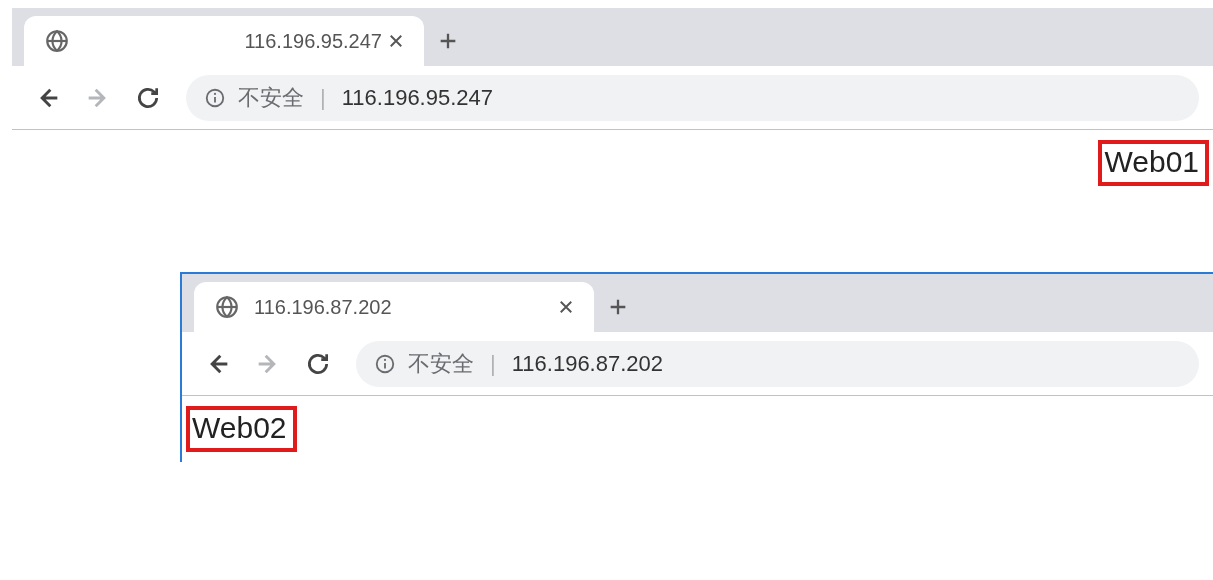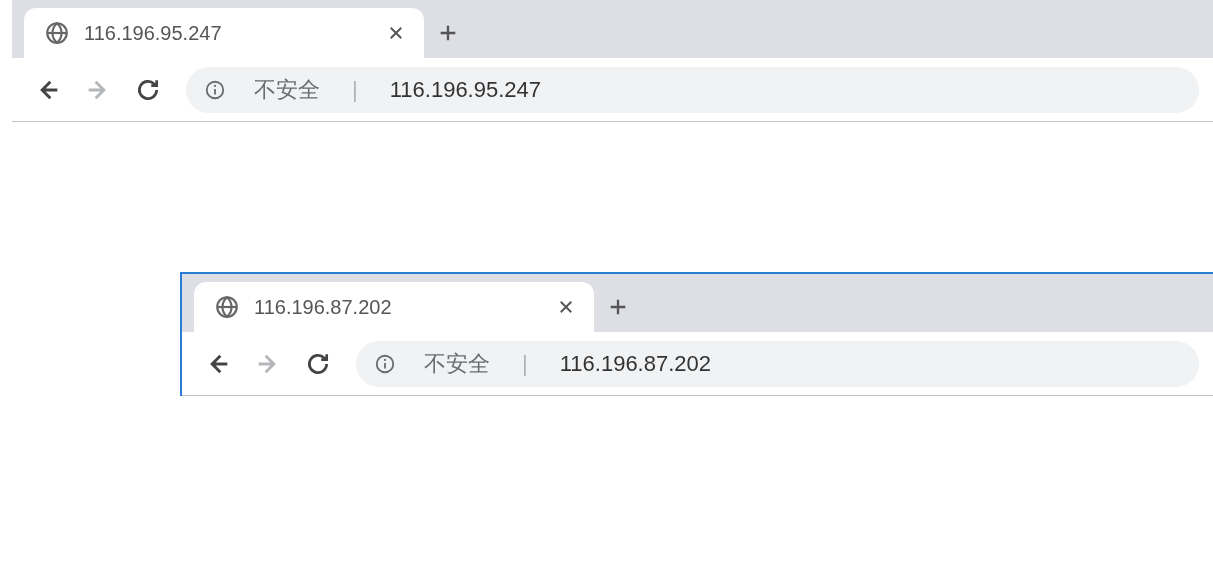--- a/index.html
+++ b/index.html
@@ -11,22 +11,23 @@
     overflow: hidden;
     position: relative;
   }
 
   .browser-window {
     position: absolute;
     background: #fff;
   }
   .window1 {
     left: 12px;
-    top: 0;
+    top: 8px;
     right: 0;
+    text-align: right;
   }
   .window2 {
     left: 180px;
     top: 272px;
     right: 0;
     border-top: 2px solid #2a7bd6;
     border-left: 2px solid #2a7bd6;
   }
 
   
@@ -90,21 +91,21 @@
   }
   .nav-btn.disabled { color: #b4b6ba; cursor: default; }
   .omnibox {
     flex: 1 1 auto;
     height: 46px;
     background: #f1f2f4;
     border-radius: 23px;
     display: flex;
     align-items: center;
     padding: 0 18px;
-    gap: 28px;
+    gap: 12px;
     font-size: 22px;
     color: #6a6c70;
     margin-left: 10px;
   }
   .omnibox .info-icon {
     width: 22px; height: 22px;
     color: #6a6c70;
     flex-shrink: 0;
   }
   .omnibox .sep {
@@ -178,20 +179,23 @@
           <line x1="12" y1="11" x2="12" y2="17"></line>
           <circle cx="12" cy="7.5" r="1.2" fill="currentColor" stroke="none"></circle>
         </svg>
       </span>
       <span>不安全</span>
       <span class="sep">|</span>
       <span class="addr">116.196.95.247</span>
     </div>
   </div>
 
+  <div class="page">
+    <span class="highlighted">Web01</span>
+  </div>
 </div>
 
 <div class="browser-window window2">
 
   <div class="tabstrip">
     <div class="tab">
       <span class="favicon">
         <svg viewBox="0 0 24 24" width="26" height="26" fill="none" stroke="currentColor" stroke-width="2">
           <circle cx="12" cy="12" r="9"></circle>
           <path d="M3 12h18"></path>
@@ -236,13 +240,16 @@
           <line x1="12" y1="11" x2="12" y2="17"></line>
           <circle cx="12" cy="7.5" r="1.2" fill="currentColor" stroke="none"></circle>
         </svg>
       </span>
       <span>不安全</span>
       <span class="sep">|</span>
       <span class="addr">116.196.87.202</span>
     </div>
   </div>
 
+  <div class="page">
+    <span class="highlighted">Web02</span>
+  </div>
 </div>
 
 </body></html>

